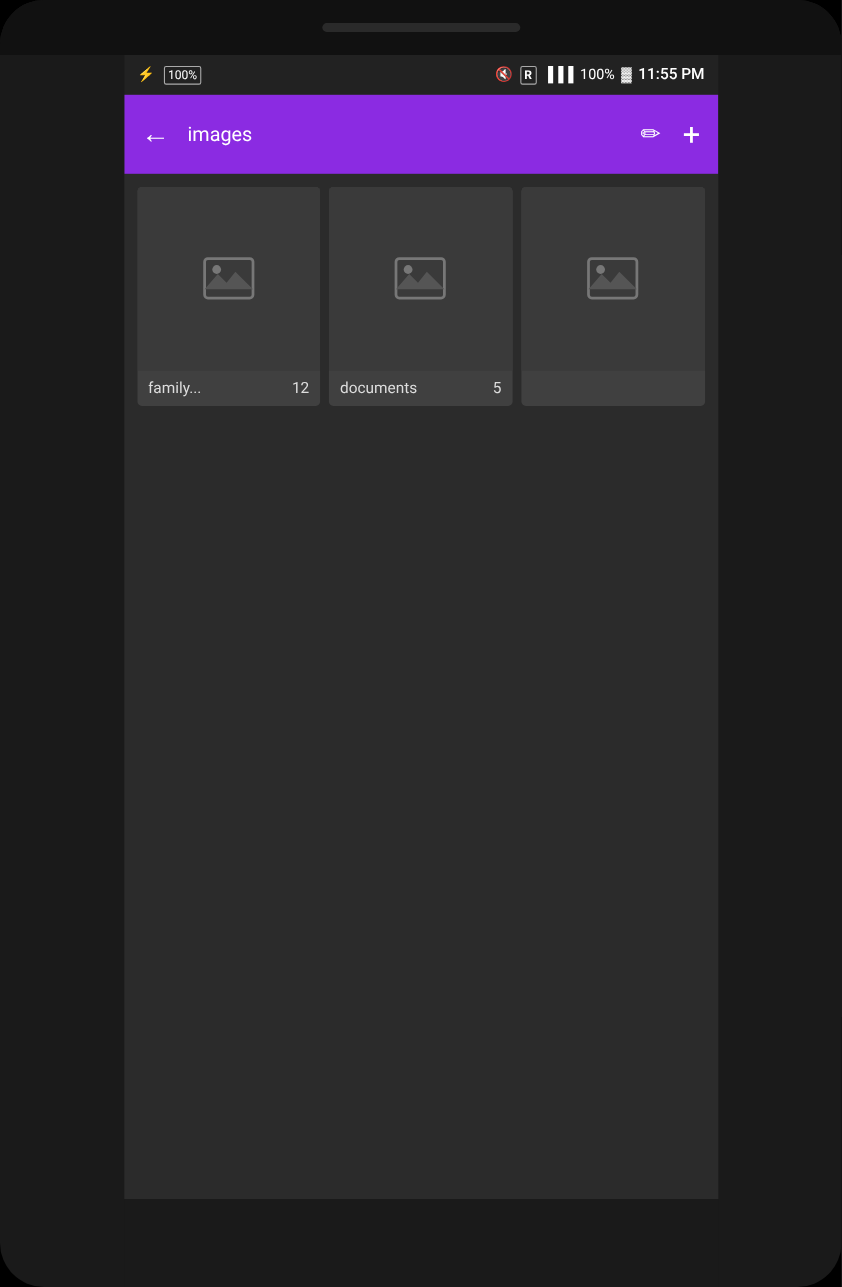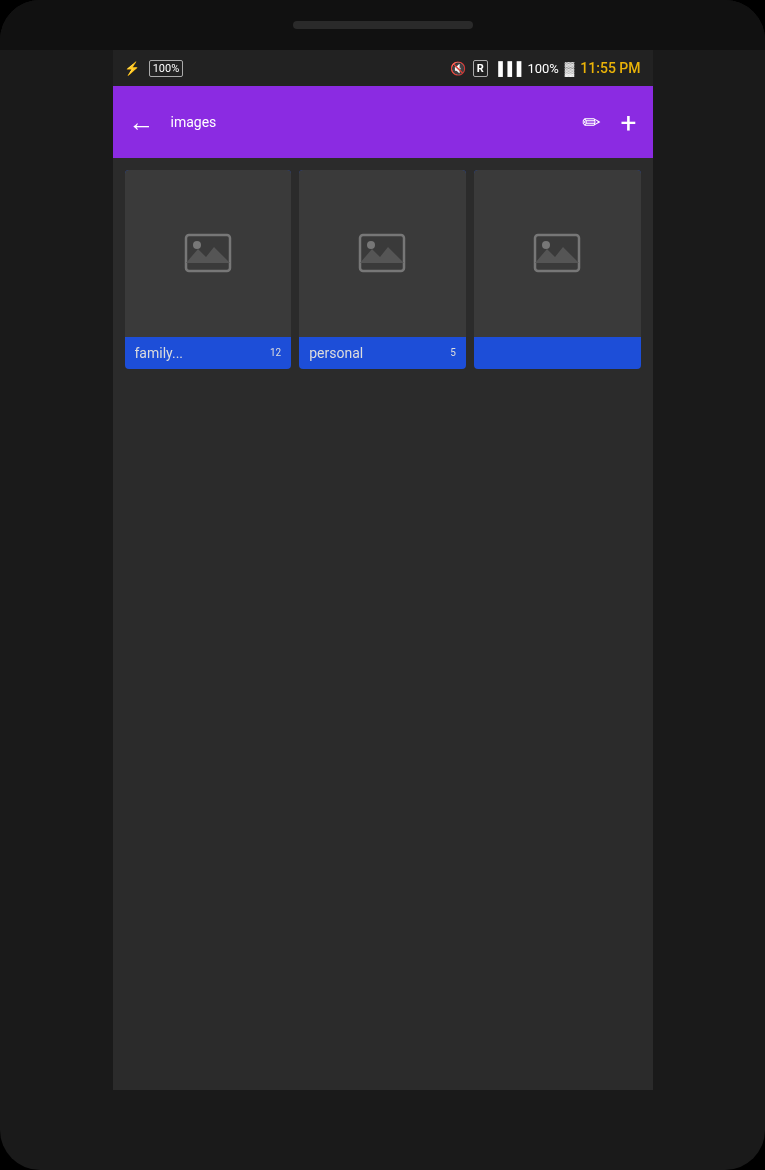--- a/index.html
+++ b/index.html
@@ -67,21 +67,21 @@
       color: #fff;
     }
 
     .status-icon {
       color: #fff;
       font-size: 13px;
     }
 
     .time-text {
       font-size: 14px;
-      color: #eab308;
+      color: #ffffff;
       font-weight: 500;
     }
 
     .screen {
       width: 540px;
       flex: 1;
       background: #2b2b2b;
       display: flex;
       flex-direction: column;
       overflow: hidden;
@@ -100,21 +100,21 @@
     .back-btn {
       color: #fff;
       font-size: 26px;
       cursor: pointer;
       margin-right: 16px;
       line-height: 1;
     }
 
     .toolbar-title {
       color: #fff;
-      font-size: 14px;
+      font-size: 18px;
       flex: 1;
       font-weight: 400;
     }
 
     .toolbar-actions {
       display: flex;
       align-items: center;
       gap: 20px;
     }
 
@@ -128,21 +128,21 @@
       flex: 1;
       padding: 12px;
       display: grid;
       grid-template-columns: repeat(3, 1fr);
       grid-template-rows: auto auto;
       gap: 8px;
       align-content: start;
     }
 
     .folder-card {
-      background: #1d4ed8;
+      background: #404040;
       border-radius: 4px;
       overflow: hidden;
       cursor: pointer;
       display: flex;
       flex-direction: column;
     }
 
     .folder-thumbnail {
       width: 100%;
       aspect-ratio: 1;
@@ -163,21 +163,21 @@
       color: #ddd;
       font-size: 14px;
       white-space: nowrap;
       overflow: hidden;
       text-overflow: ellipsis;
       flex: 1;
     }
 
     .folder-count {
       color: #ddd;
-      font-size: 10px;
+      font-size: 14px;
       margin-left: 6px;
       flex-shrink: 0;
     }
 
     .phone-bottom {
       width: 540px;
       height: 80px;
       background: #1a1a1a;
       flex-shrink: 0;
     }
@@ -251,21 +251,21 @@
 
       <div class="folder-card">
         <div class="folder-thumbnail">
           <svg class="img-icon" width="48" height="40" viewBox="0 0 48 40">
             <rect x="2" y="2" width="44" height="36" rx="3" ry="3" fill="none" stroke="#777" stroke-width="2.5"></rect>
             <polygon points="2,30 14,16 22,24 30,14 46,30" fill="#555"></polygon>
             <circle cx="13" cy="12" r="4" fill="#777"></circle>
           </svg>
         </div>
         <div class="folder-info">
-          <span class="folder-name">personal</span>
+          <span class="folder-name">documents</span>
           <span class="folder-count">5</span>
         </div>
       </div>
 
       <div class="folder-card">
         <div class="folder-thumbnail">
           <svg class="img-icon" width="48" height="40" viewBox="0 0 48 40">
             <rect x="2" y="2" width="44" height="36" rx="3" ry="3" fill="none" stroke="#777" stroke-width="2.5"></rect>
             <polygon points="2,30 14,16 22,24 30,14 46,30" fill="#555"></polygon>
             <circle cx="13" cy="12" r="4" fill="#777"></circle>

